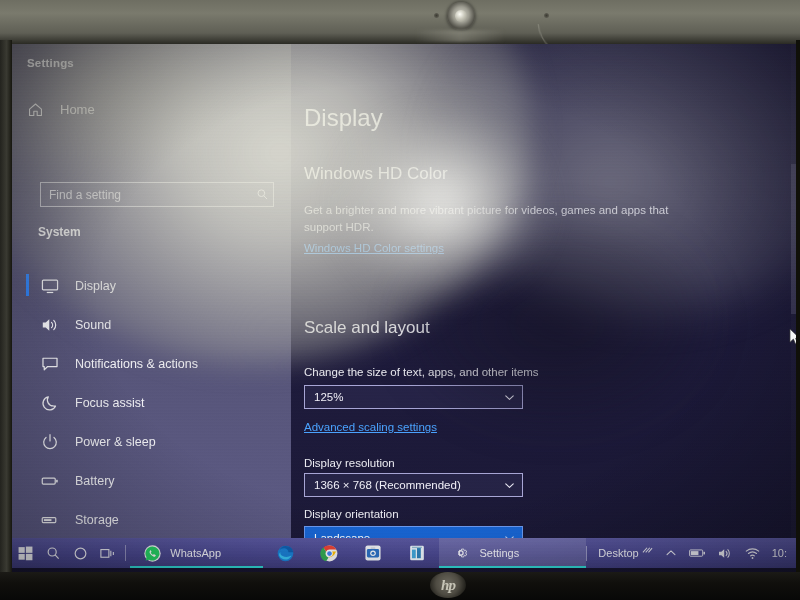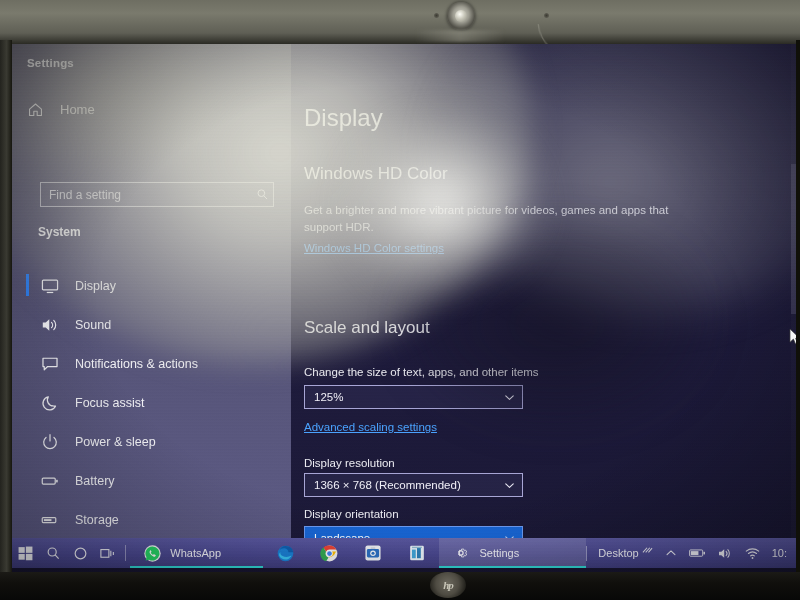--- a/index.html
+++ b/index.html
@@ -55,21 +55,21 @@
     position:absolute;left:0;top:572px;width:800px;height:28px;
     background:linear-gradient(180deg,#1b1a16 0%,#100f0c 40%,#080807 100%);
   }
   .hp-logo{
     position:absolute;left:430px;top:572px;width:36px;height:26px;border-radius:50%;
     background:radial-gradient(circle at 48% 45%,#6d6a5f 0%,#4e4b42 48%,#1d1c17 82%,#0d0d0a 100%);
   }
   .hp-logo span{
     position:absolute;inset:0;display:flex;align-items:center;justify-content:center;
     font-family:"Liberation Serif", serif;font-style:italic;font-weight:bold;
-    font-size:11px;color:#d8d6c8;letter-spacing:-1px;opacity:.85;
+    font-size:15px;color:#d8d6c8;letter-spacing:-1px;opacity:.85;
   }
 
   
   #screen{
     position:absolute;left:12px;top:44px;width:784px;height:528px;
     background:#16142e;overflow:hidden;
   }
 
   
   #settings-window{position:absolute;left:0;top:0;width:784px;height:494px;background:#1a1836;}

